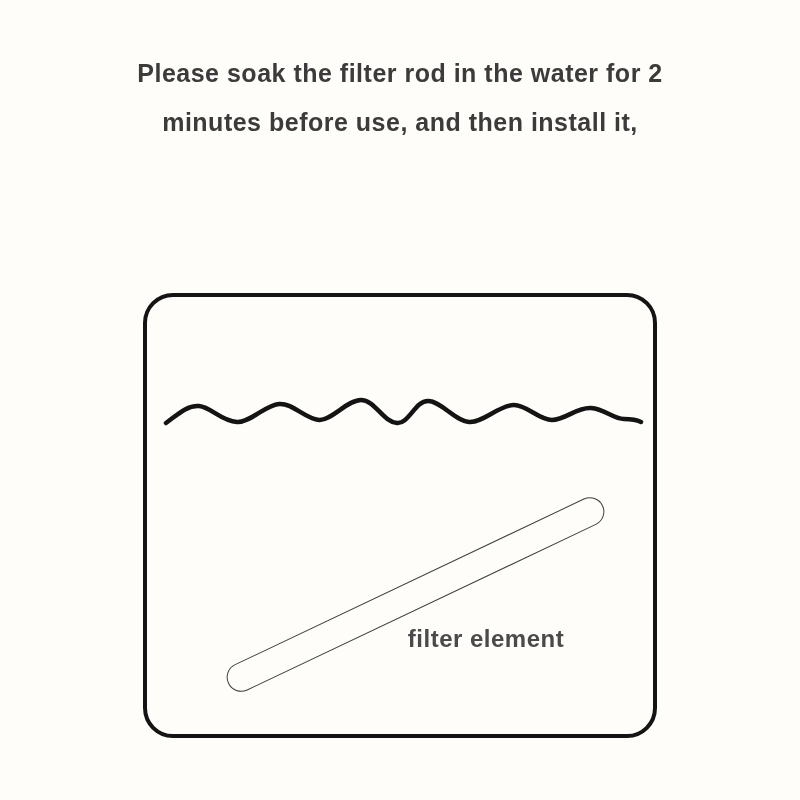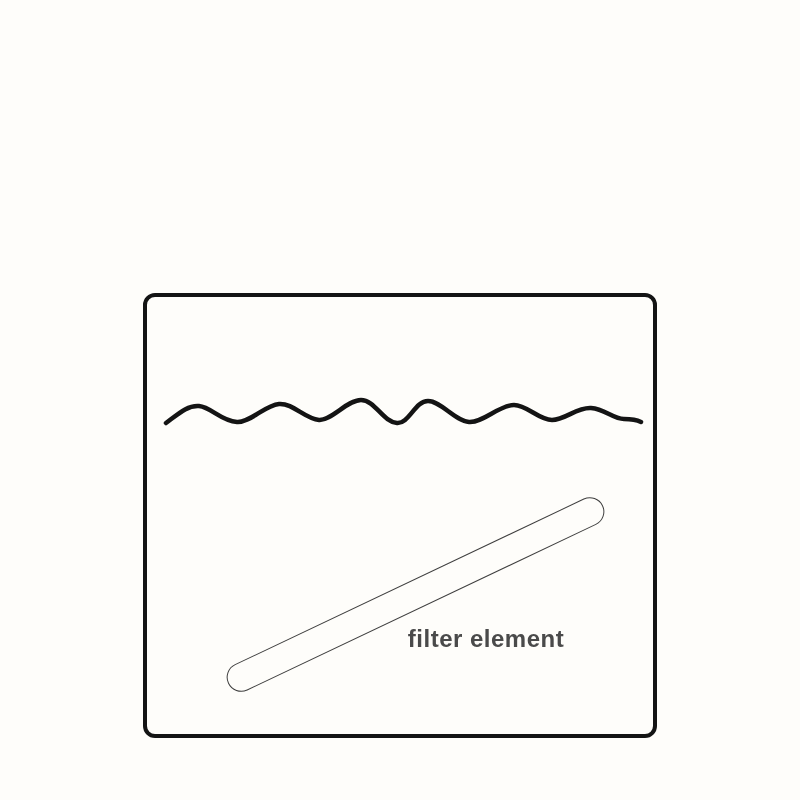--- a/index.html
+++ b/index.html
@@ -27,21 +27,21 @@
     letter-spacing: 0.5px;
   }
   .diagram-box {
     position: absolute;
     left: 143px;
     top: 293px;
     width: 514px;
     height: 445px;
     box-sizing: border-box;
     border: 4px solid #141414;
-    border-radius: 12px;
+    border-radius: 30px;
     background: transparent;
     text-align: right;
   }
   .wave-svg {
     position: absolute;
     left: 0;
     top: 0;
     width: 506px;
     height: 437px;
     pointer-events: none;
@@ -68,20 +68,22 @@
     font-size: 24px;
     font-weight: bold;
     white-space: nowrap;
     letter-spacing: 0.5px;
   }
 </style>
 </head>
 <body>
 
 <div class="instructions">
+  <div>Please soak the filter rod in the water for 2</div>
+  <div>minutes before use, and then install it,</div>
 </div>
 
 <div class="diagram-box">
   <svg class="wave-svg" viewBox="0 0 506 437" xmlns="http://www.w3.org/2000/svg">
     <path d="M 19 126
              C 30 118, 40 108, 52 109
              C 64 110, 74 124, 90 125
              C 103 126, 118 108, 132 107
              C 146 106, 158 122, 172 123
              C 184 124, 200 103, 214 103

